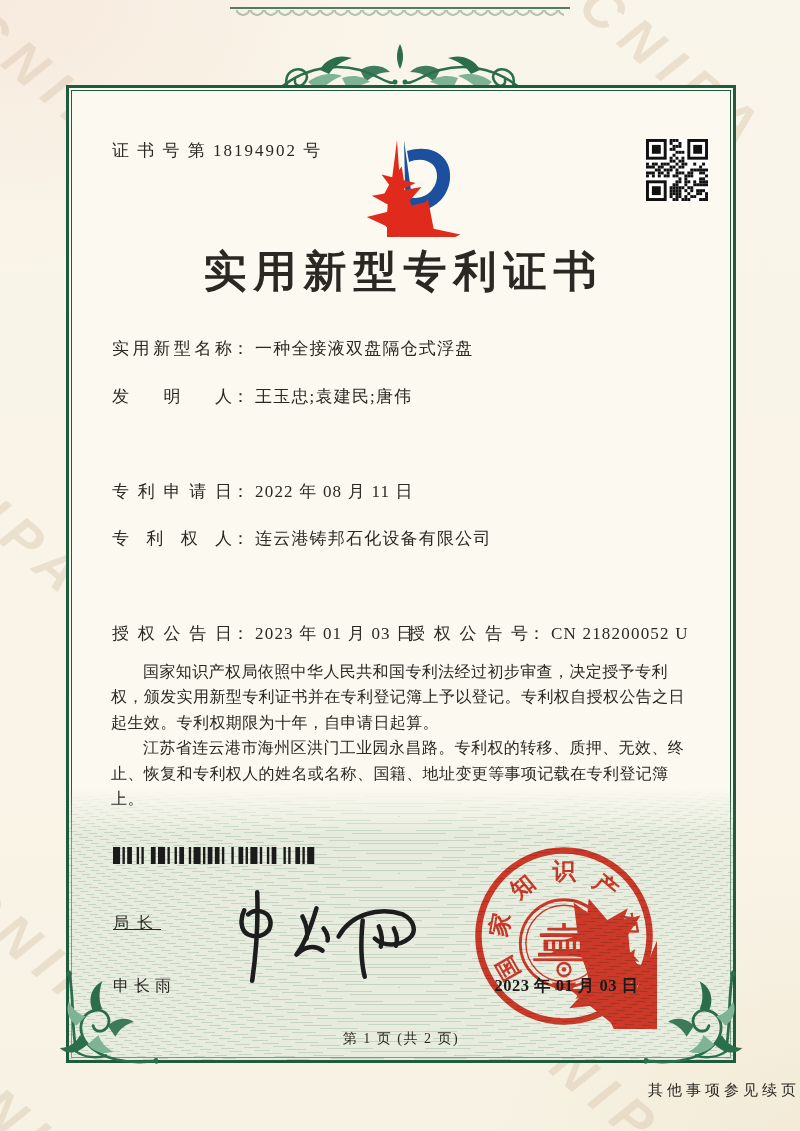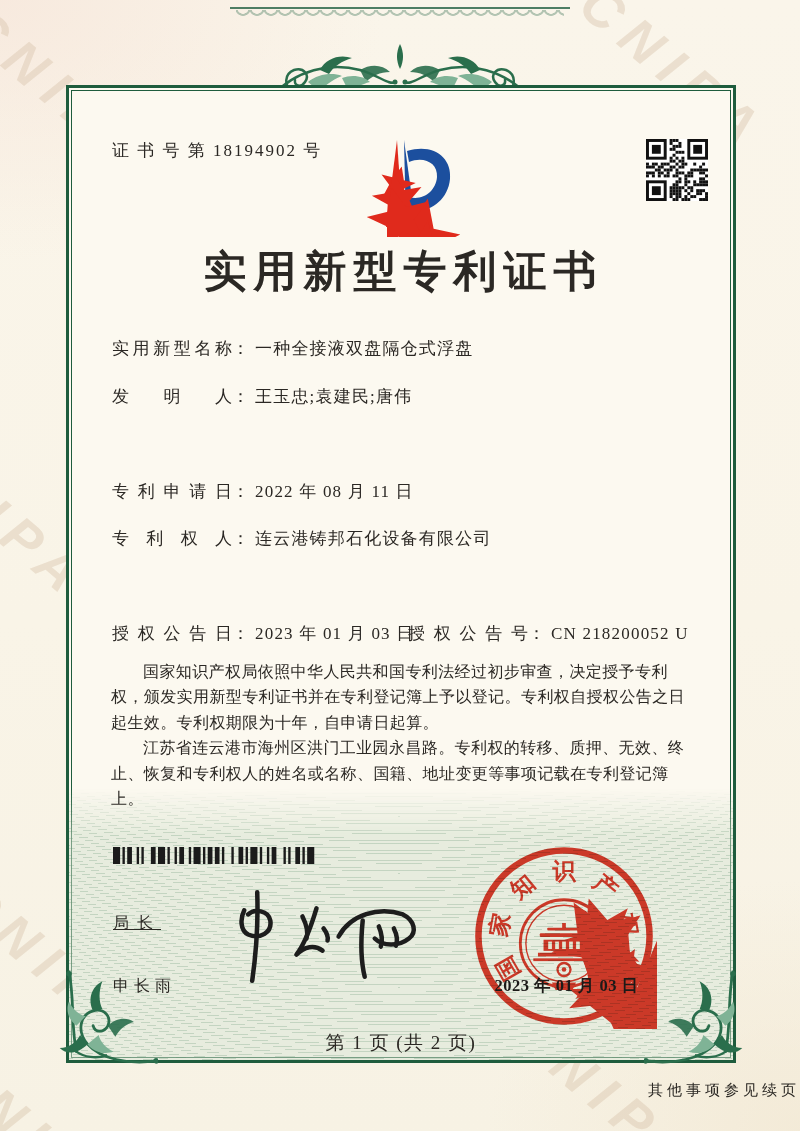--- a/index.html
+++ b/index.html
@@ -65,21 +65,21 @@
   .paras p{margin:0;text-indent:2em;}
   .barcode{position:absolute;left:113px;top:847px;width:206px;height:17px;}
   .signer-title{position:absolute;left:113px;top:913px;font-size:16px;letter-spacing:8px;text-decoration:underline;}
   .signer-name{position:absolute;left:113px;top:949px;font-size:16px;letter-spacing:5px;margin-top:27px;}
   .sig{position:absolute;left:210px;top:880px;width:216px;height:106px;}
   .seal{position:absolute;left:471px;top:843px;width:186px;height:186px;mix-blend-mode:multiply;opacity:.95;}
   .seal-date{
     position:absolute;left:484px;top:975px;width:165px;text-align:center;
     font-size:16.5px;letter-spacing:.5px;color:#1c1a18;font-weight:700;white-space:nowrap;
   }
-  .page-info{position:absolute;left:66px;width:670px;top:1030px;text-align:center;font-size:19px;letter-spacing:1.5px;}
+  .page-info{position:absolute;left:66px;width:670px;top:1030px;text-align:center;font-size:14px;letter-spacing:1.5px;}
   .note{position:absolute;left:0;right:0;top:1081px;text-align:right;font-size:15px;letter-spacing:4px;}
   .orn{position:absolute;pointer-events:none;}
   .flip{transform:scaleX(-1);}
   svg text{font-family:"Liberation Serif","DejaVu Serif",serif;}
 </style>
 </head>
 <body>
 
 <svg width="0" height="0" style="position:absolute">
   <defs>

